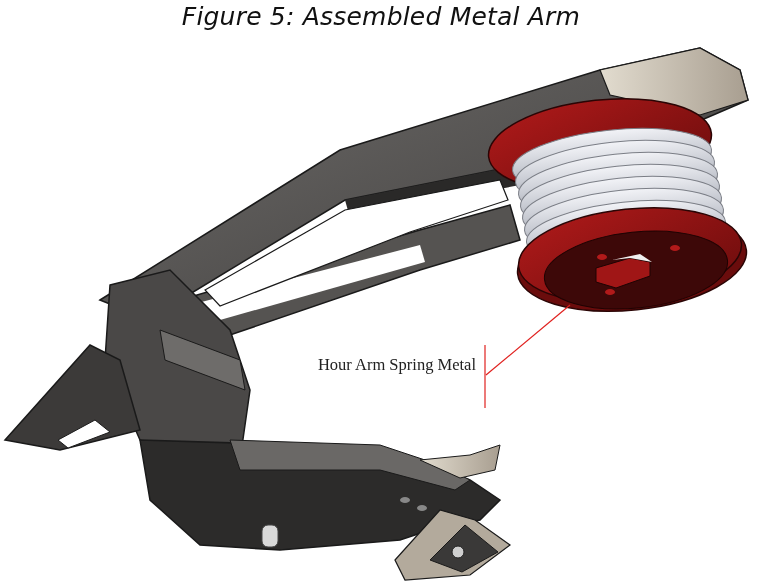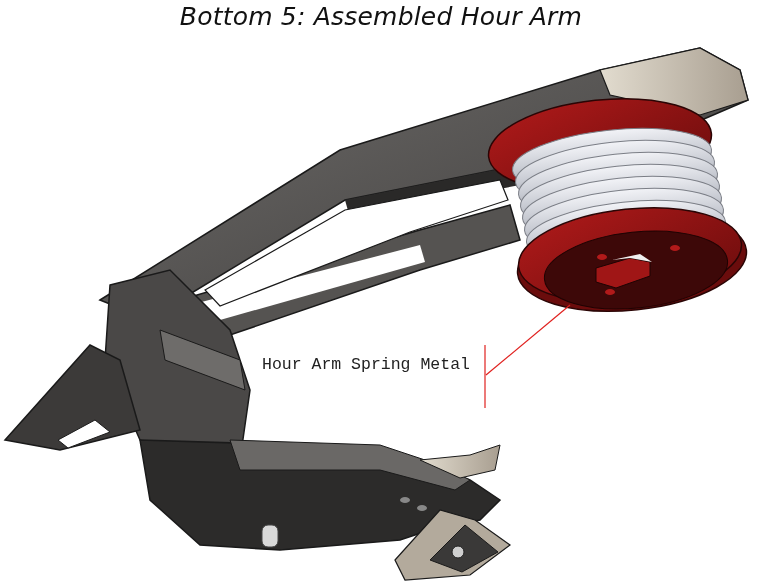--- a/index.html
+++ b/index.html
@@ -4,28 +4,28 @@
 <style>
   html, body { margin:0; padding:0; background:#ffffff; }
   body { width:762px; height:585px; position:relative; overflow:hidden; font-family:"DejaVu Sans", sans-serif; }
   .caption {
     position:absolute; left:0; top:2px; width:762px; text-align:center;
     font-family:"DejaVu Sans", sans-serif; font-style:italic; font-size:25px; color:#111;
     letter-spacing:0.2px;
   }
   .figure { position:absolute; left:0; top:0; width:762px; height:585px; }
   .callout-label {
-    position:absolute; left:262px; top:354px; width:214px; text-align:left;
-    font-family:Liberation Mono, monospace; font-size:16.5px; line-height:21px; color:#222;
+    position:absolute; left:262px; top:354px; width:214px; text-align:right;
+    font-family:Liberation Serif, serif; font-size:16.5px; line-height:21px; color:#222;
   }
 </style>
 </head>
 <body>
 
-<div class="caption">Bottom 5: Assembled Hour Arm</div>
+<div class="caption">Figure 5: Assembled Metal Arm</div>
 
 <svg class="figure" viewBox="0 0 762 585" xmlns="http://www.w3.org/2000/svg">
   <defs>
     <linearGradient id="armG" x1="0" y1="0" x2="1" y2="1">
       <stop offset="0" stop-color="#6e6c6a"></stop>
       <stop offset="1" stop-color="#3e3c3b"></stop>
     </linearGradient>
     <linearGradient id="tanG" x1="0" y1="0" x2="1" y2="0">
       <stop offset="0" stop-color="#e2dccf"></stop>
       <stop offset="1" stop-color="#a89e90"></stop>

